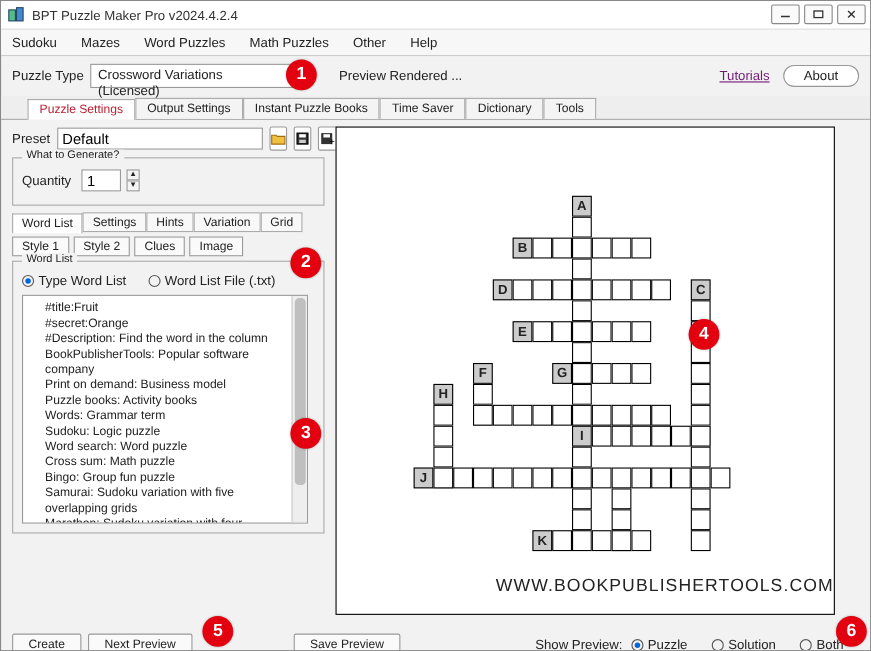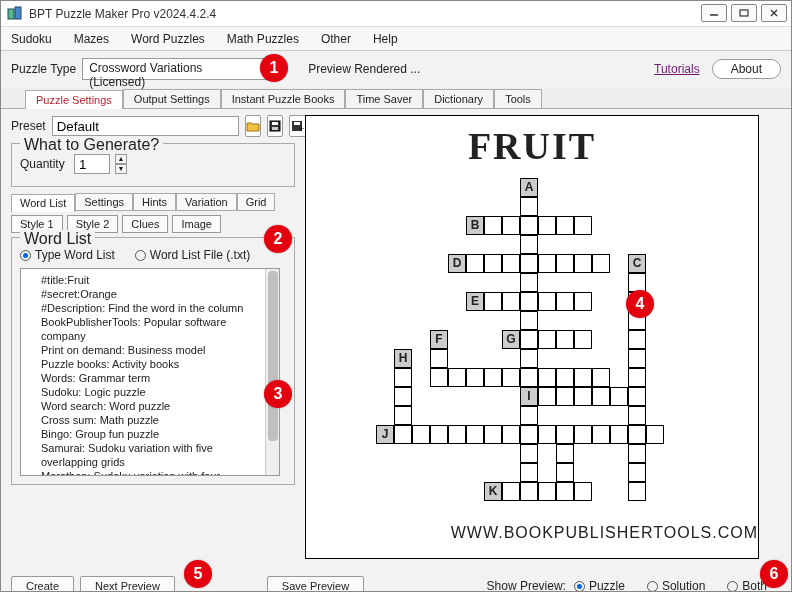--- a/index.html
+++ b/index.html
@@ -19,21 +19,21 @@
   .aboutbtn { border:1px solid #999; border-radius:10px; padding:2px 18px; background:#fff; }
   .tabstrip { height:22px; display:flex; align-items:flex-end; padding-left:24px; gap:0; border-bottom:1px solid #aaa; background:#eee;}
   .tab { padding:3px 10px; border:1px solid #aaa; border-bottom:none; background:#f4f4f4; font-size:11px;}
   .tab.active { background:#fff; color:#b23; font-weight:500; position:relative; top:1px;}
   .mainarea { display:flex; height:460px;}
   .leftpane { width:300px; padding:6px 6px 0 10px;}
   .prerow { display:flex; align-items:center; gap:6px; margin-bottom:6px;}
   .prerow input.text { flex:0 0 110px; height:20px; border:1px solid #999; padding:2px 4px;}
   .iconbtn { width:22px; height:22px; border:1px solid #999; background:#fff; display:inline-flex; align-items:center; justify-content:center; border-radius:2px;}
   .group { border:1px solid #aaa; padding:6px 8px 8px 8px; margin-bottom:6px; position:relative;}
-  .group > .gtitle { position:absolute; top:-8px; left:8px; background:#f2f2f2; padding:0 4px; font-size:16px;}
+  .group > .gtitle { position:absolute; top:-8px; left:8px; background:#f2f2f2; padding:0 4px; font-size:10px;}
   .row { display:flex; align-items:center; gap:6px; margin:4px 0;}
   .row .lbl { width:48px;}
   select.combo { height:22px; border:1px solid #999; background:#fff; padding:2px 6px; width:210px;}
   .numinput { width:36px; height:20px; border:1px solid #999; padding:2px 4px; text-align:left;}
   .spinner { display:flex; flex-direction:column; margin-left:-1px;}
   .spinner div { width:12px; height:10px; border:1px solid #999; background:#f4f4f4; font-size:7px; line-height:8px; text-align:center;}
   .subtabs { display:flex; gap:0; margin-top:2px;}
   .subtabs .st { border:1px solid #aaa; padding:2px 8px; font-size:11px; background:#f8f8f8;}
   .subtabs .st.active { background:#fff; position:relative; top:1px; border-bottom:none;}
   .btnrow { display:flex; gap:4px; margin-top:4px;}
@@ -209,21 +209,20 @@
         <div class="scroll">
             <div class="thumb"></div>
           </div>
       </div>
     </div>
 
   </div>
 
   <div class="preview">
     <div class="previewframe">
-      <div class="previewtitle">FRUIT</div>
       <div class="gridwrap" id="gridwrap">
           <div class="cell lbl" style="left: 144px; top: 0px;">A</div>
           <div class="cell" style="left: 144px; top: 19px;"></div>
           <div class="cell" style="left: 144px; top: 38px;"></div>
           <div class="cell" style="left: 144px; top: 57px;"></div>
           <div class="cell" style="left: 144px; top: 76px;"></div>
           <div class="cell" style="left: 144px; top: 95px;"></div>
           <div class="cell" style="left: 144px; top: 114px;"></div>
           <div class="cell" style="left: 144px; top: 133px;"></div>
           <div class="cell" style="left: 144px; top: 152px;"></div>

